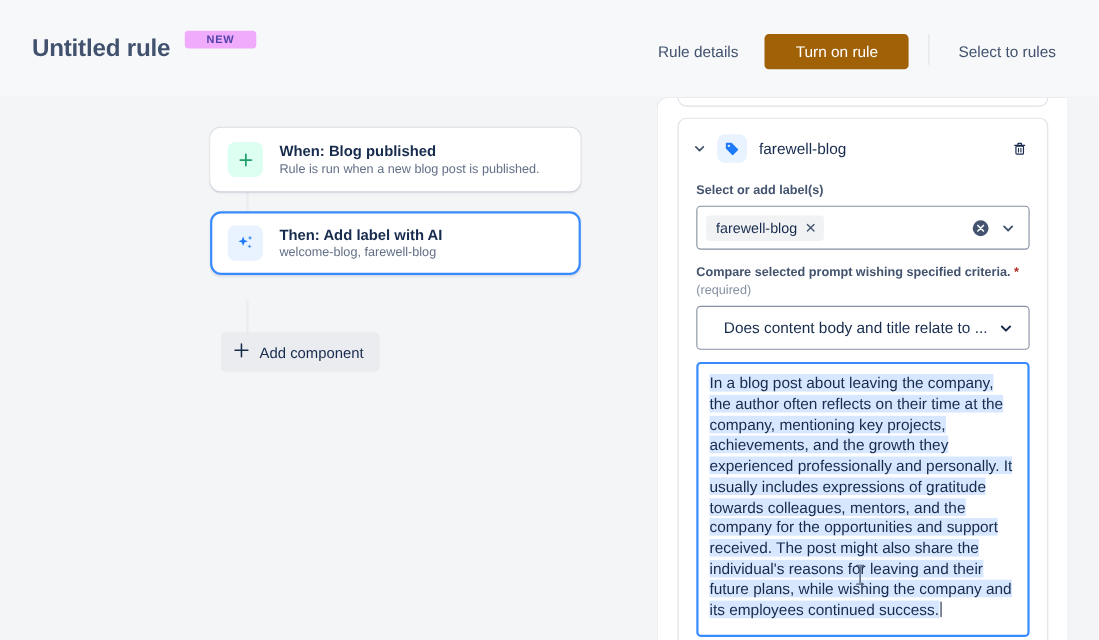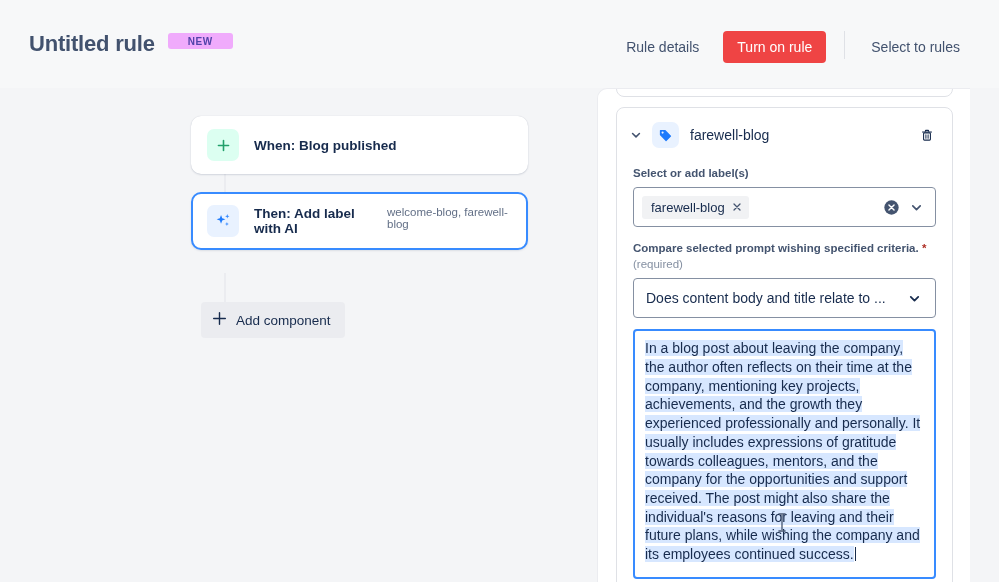--- a/index.html
+++ b/index.html
@@ -13,43 +13,43 @@
   }
   .app { position: relative; width: 999px; height: 582px; background: #f4f5f7; }
 
   
   .header {
     position: absolute; left: 0; top: 0; width: 999px; height: 88px;
     background: #f7f8f9;
   }
   .title-wrap {
     position: absolute; left: 29px; top: 31px;
-    display: flex; align-items: center; gap: 13px;
+    display: flex; align-items: flex-start; gap: 13px;
   }
   .page-title {
     font-size: 22px; font-weight: 600; color: #42526e; letter-spacing: -0.2px;
   }
   .new-badge {
     font-size: 10px; font-weight: 700; letter-spacing: 0.6px;
     color: #5243aa; background: #f0abfc;
     padding: 3px 20px 2px; border-radius: 3px;
     position: relative; top: -3px;
   }
   .header-actions {
     position: absolute; right: 27px; top: 31px;
     display: flex; align-items: flex-start; gap: 0px;
   }
   .btn-subtle {
     font-size: 14px; color: #42526e; background: transparent;
     border: none; padding: 8px 12px; border-radius: 3px; cursor: pointer;
     font-family: inherit; white-space: nowrap;
   }
   .btn-primary {
-    font-size: 14px; color: #ffffff; background: #ef4444;
-    border: none; padding: 8px 14px; border-radius: 4px; cursor: pointer;
+    font-size: 14px; color: #ffffff; background: #a16207;
+    border: none; padding: 8px 28px; border-radius: 4px; cursor: pointer;
     font-family: inherit; font-weight: 500; white-space: nowrap;
     margin-left: 12px;
   }
   .header-divider {
     width: 1px; height: 28px; background: #dfe1e6; margin: 0 14px 0 18px;
   }
 
   
   .canvas { position: absolute; left: 0; top: 88px; width: 597px; height: 494px; }
 
@@ -70,21 +70,21 @@
     top: 104px; border: 2px solid #388bff; padding: 11px 14px;
     box-shadow: 0 1px 2px rgba(9,30,66,0.10);
   }
   .node-icon {
     width: 32px; height: 32px; border-radius: 7px;
     display: flex; align-items: center; justify-content: center;
     flex: 0 0 32px; margin-right: 15px;
   }
   .icon-green { background: #dcfff1; }
   .icon-blue { background: #e9f2ff; }
-  .node-text { display: flex; flex-direction: row; gap: 3px; min-width: 0; }
+  .node-text { display: flex; flex-direction: column; gap: 3px; min-width: 0; }
   .node-title { font-size: 13.5px; font-weight: 600; color: #172b4d; }
   .node-sub { font-size: 11.5px; color: #626f86; }
 
   .add-component {
     position: absolute; left: 201px; top: 214px;
     display: flex; align-items: center; gap: 9px;
     background: #ebecf0; border: none; border-radius: 4px;
     padding: 9px 14px 9px 11px; cursor: pointer;
     font-family: inherit; font-size: 13.5px; font-weight: 500; color: #172b4d;
   }
@@ -145,21 +145,21 @@
     padding: 4px 7px 4px 9px; font-size: 13px; color: #172b4d;
   }
   .chip-x { cursor: pointer; display: flex; align-items: center; }
   .select-spacer { flex: 1; }
   .clear-btn { display: flex; align-items: center; cursor: pointer; margin-right: 10px; }
   .caret-btn { display: flex; align-items: center; cursor: pointer; margin-right: 6px; }
 
   .select-single {
     border: 1px solid #8590a2; border-radius: 4px; background: #fff;
     height: 40px; display: flex; align-items: center;
-    padding: 0 8px 0 12px; cursor: pointer;
+    padding: 0 8px 0 24px; cursor: pointer;
   }
   .select-value {
     flex: 1; font-size: 14px; color: #172b4d; white-space: nowrap;
     overflow: hidden; text-overflow: ellipsis;
   }
 
   .textarea-box {
     border: 2px solid #388bff; border-radius: 4px; background: #fff;
     padding: 8px 10px 10px 10px; margin-top: 11px; min-height: 250px;
     cursor: text;
@@ -212,20 +212,21 @@
     <div class="connector conn-2"></div>
 
     <div class="node node-trigger">
       <div class="node-icon icon-green">
         <svg width="15" height="15" viewBox="0 0 16 16">
           <path d="M8 2.6v10.8M2.6 8h10.8" stroke="#22a06b" stroke-width="1.7" stroke-linecap="round"></path>
         </svg>
       </div>
       <div class="node-text">
         <span class="node-title">When: Blog published</span>
+        <span class="node-sub">Rule is run when a new blog post is published.</span>
       </div>
     </div>
 
     <div class="node node-action">
       <div class="node-icon icon-blue">
         <svg width="19" height="19" viewBox="0 0 20 20">
           <path d="M7.4 3.1l1.25 3.35L12 7.7l-3.35 1.25L7.4 12.3 6.15 8.95 2.8 7.7l3.35-1.25z" fill="#1d7afc"></path>
           <path d="M14 2.2l.62 1.66L16.3 4.5l-1.68.64L14 6.8l-.62-1.66L11.7 4.5l1.68-.64z" fill="#388bff"></path>
           <path d="M13.6 10.6l.55 1.47 1.5.57-1.5.57-.55 1.47-.55-1.47-1.5-.57 1.5-.57z" fill="#388bff"></path>
         </svg>

